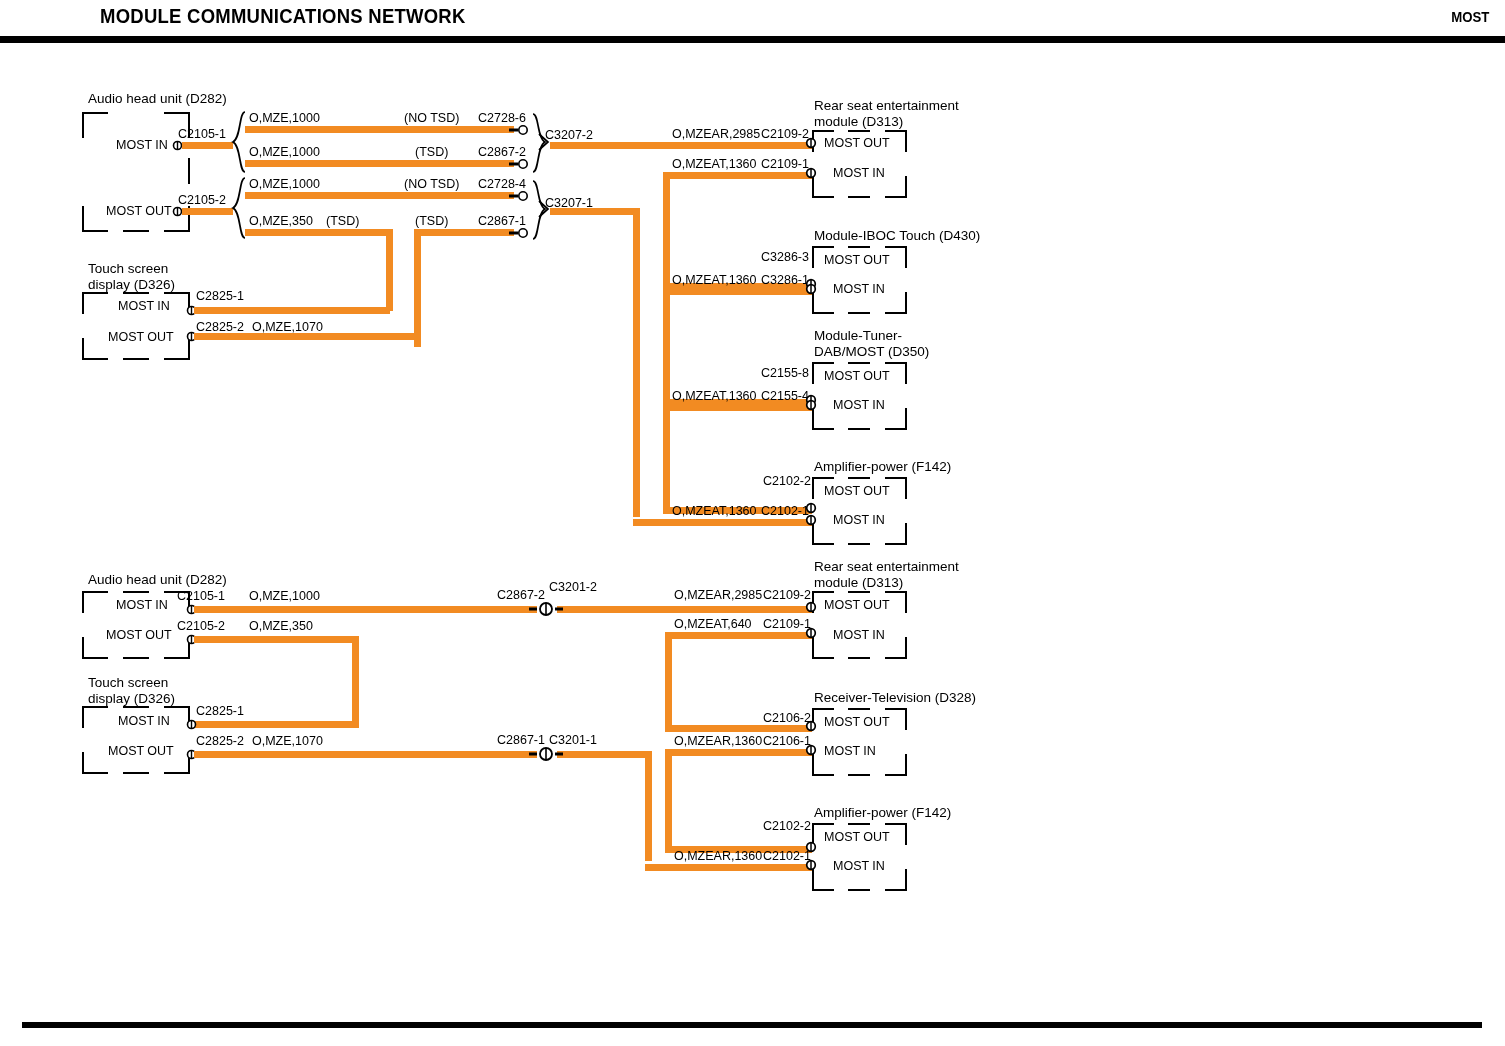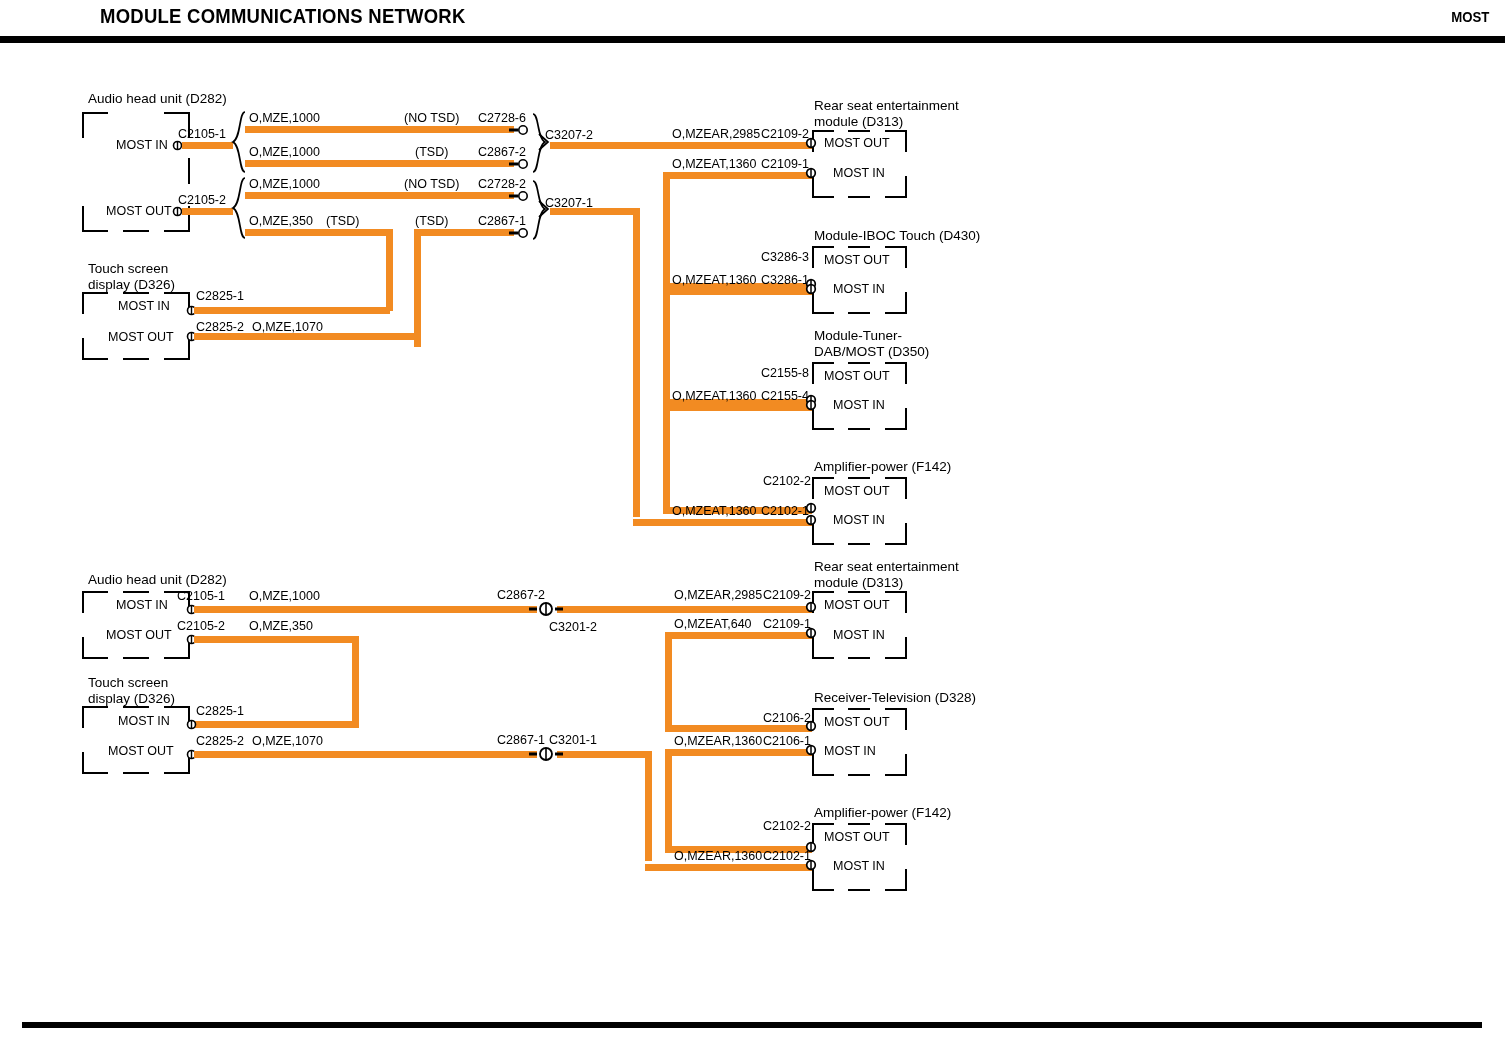--- a/index.html
+++ b/index.html
@@ -105,21 +105,21 @@
   <div class="lbl" style="left:478px;top:111px;">C2728-6</div>
   <div class="w wh" style="left:245px;top:126px;width:269px;"></div>
 
   <div class="lbl" style="left:249px;top:145px;">O,MZE,1000</div>
   <div class="lbl" style="left:415px;top:145px;">(TSD)</div>
   <div class="lbl" style="left:478px;top:145px;">C2867-2</div>
   <div class="w wh" style="left:245px;top:160px;width:269px;"></div>
 
   <div class="lbl" style="left:249px;top:177px;">O,MZE,1000</div>
   <div class="lbl" style="left:404px;top:177px;">(NO TSD)</div>
-  <div class="lbl" style="left:478px;top:177px;">C2728-2</div>
+  <div class="lbl" style="left:478px;top:177px;">C2728-4</div>
   <div class="w wh" style="left:245px;top:192px;width:269px;"></div>
 
   <div class="lbl" style="left:249px;top:214px;">O,MZE,350</div>
   <div class="lbl" style="left:326px;top:214px;">(TSD)</div>
   <div class="lbl" style="left:415px;top:214px;">(TSD)</div>
   <div class="lbl" style="left:478px;top:214px;">C2867-1</div>
 
   <div class="w wh" style="left:414px;top:229px;width:100px;"></div>
 
   <div class="w wv" style="left:414px;top:229px;height:118px;"></div>
@@ -424,21 +424,21 @@
 
   <div class="splice" style="left:529px;top:598px;">
     <svg width="34" height="22" viewBox="0 0 34 22">
       <path d="M0 11 L8 11" stroke="#000" stroke-width="3"></path>
       <path d="M26 11 L34 11" stroke="#000" stroke-width="3"></path>
       <circle cx="17" cy="11" r="6" fill="#fff" stroke="#000" stroke-width="1.8"></circle>
       <path d="M17 5 L17 17" stroke="#000" stroke-width="1.6"></path>
     </svg>
   </div>
   <div class="lbl" style="left:497px;top:588px;">C2867-2</div>
-  <div class="lbl" style="left:549px;top:620px;">C3201-2</div>
+  <div class="lbl" style="left:549px;top:580px;">C3201-2</div>
 
   <div class="splice" style="left:529px;top:743px;">
     <svg width="34" height="22" viewBox="0 0 34 22">
       <path d="M0 11 L8 11" stroke="#000" stroke-width="3"></path>
       <path d="M26 11 L34 11" stroke="#000" stroke-width="3"></path>
       <circle cx="17" cy="11" r="6" fill="#fff" stroke="#000" stroke-width="1.8"></circle>
       <path d="M17 5 L17 17" stroke="#000" stroke-width="1.6"></path>
     </svg>
   </div>
   <div class="lbl" style="left:497px;top:733px;">C2867-1</div>

